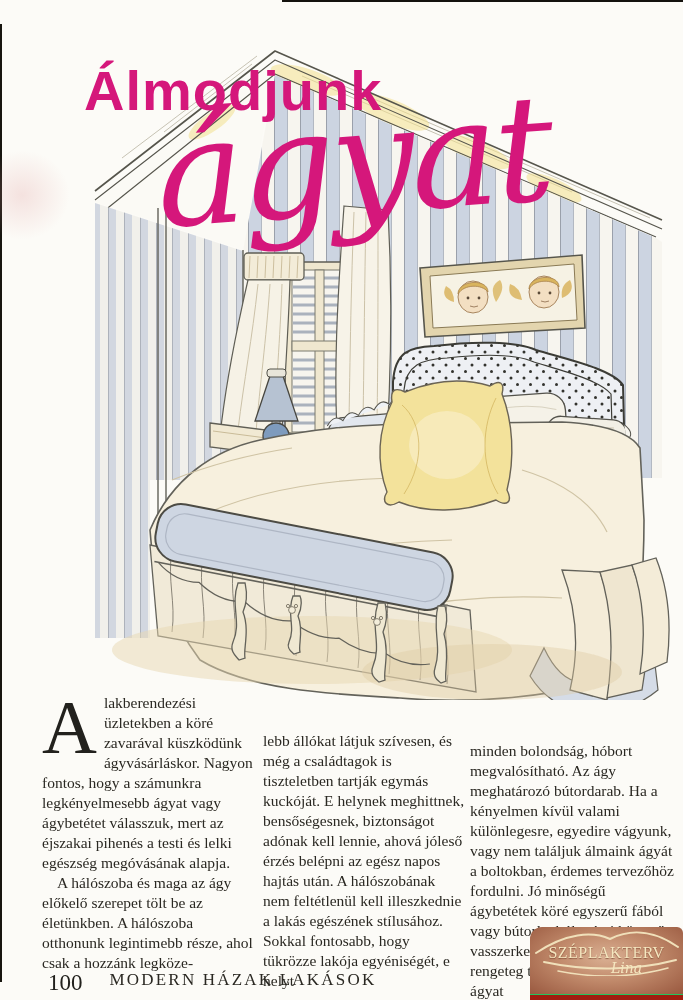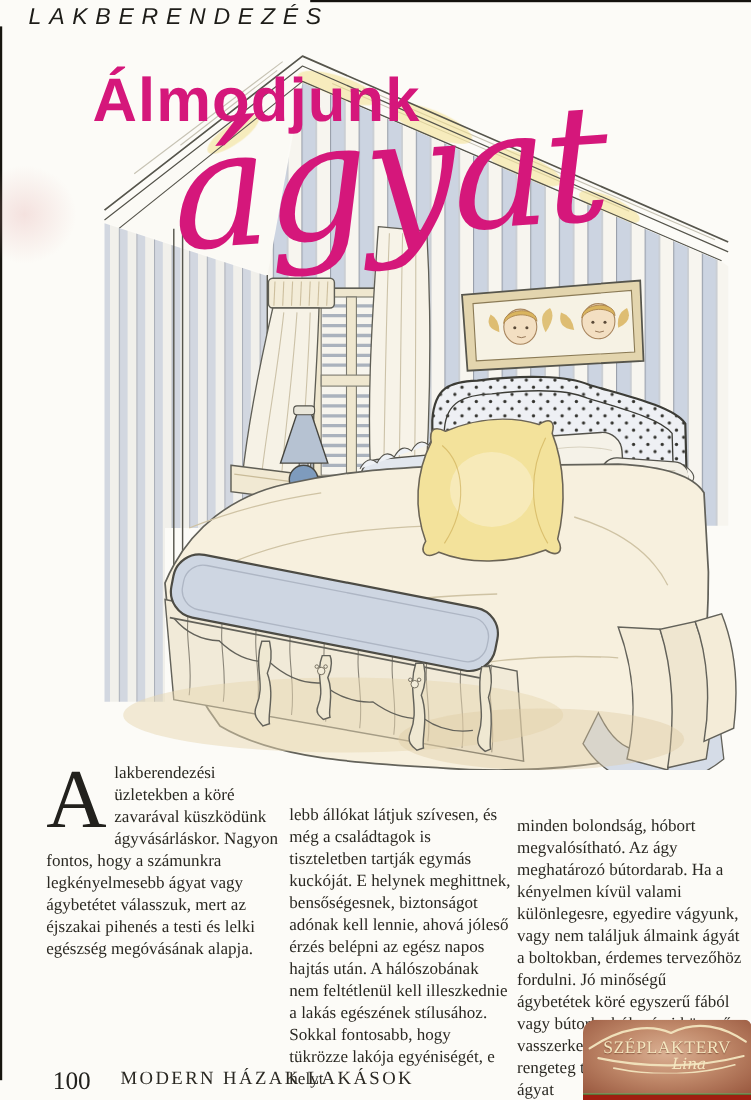--- a/index.html
+++ b/index.html
@@ -74,21 +74,20 @@
 </style>
 </head>
 <body>
 
 <div id="page">
 
   <div class="edge-left"></div>
   <div class="edge-top"></div>
   <div class="smudge"></div>
 
-  <div class="kicker">LAKBERENDEZÉS</div>
 
   <div class="illus">
     <svg width="582" height="650" viewBox="0 0 582 650" xmlns="http://www.w3.org/2000/svg">
       <defs>
         <pattern id="stripesMain" width="26" height="26" patternUnits="userSpaceOnUse">
           <rect width="26" height="26" fill="#f7f5ef"></rect>
           <rect width="13" height="26" fill="#ccd4e1"></rect>
           <line x1="0.5" y1="0" x2="0.5" y2="26" stroke="#9aa0ab" stroke-width="1"></line>
           <line x1="13.5" y1="0" x2="13.5" y2="26" stroke="#b2b8c2" stroke-width="1"></line>
         </pattern>
@@ -321,20 +320,21 @@
     </svg>
   </div>
 
   <div class="title-main">Álmodjunk</div>
   <div class="title-script">ágyat</div>
 
   <div class="col" id="col1">
     <p>
       <span class="dropcap">A</span><span>lakberendezési üzletekben a köré zavarával küszködünk ágyvásárláskor. Nagyon fontos, hogy a számunkra legkényelmesebb ágyat vagy ágybetétet válasszuk, mert az éjszakai pihenés a testi és lelki egészség megóvásának alapja.</span>
     </p>
+    <p>A hálószoba és maga az ágy előkelő szerepet tölt be az életünkben. A hálószoba otthonunk legintimebb része, ahol csak a hozzánk legköze-</p>
   </div>
   <div class="col" id="col2">
     <p>lebb állókat látjuk szívesen, és még a családtagok is tiszteletben tartják egymás kuckóját. E helynek meghittnek, bensőségesnek, biztonságot adónak kell lennie, ahová jóleső érzés belépni az egész napos hajtás után. A hálószobának nem feltétlenül kell illeszkednie a lakás egészének stílusához. Sokkal fontosabb, hogy tükrözze lakója egyéniségét, e helyt</p>
   </div>
   <div class="col" id="col3">
     <p>minden bolondság, hóbort megvalósítható. Az ágy meghatározó bútordarab. Ha a kényelmen kívül valami különlegesre, egyedire vágyunk, vagy nem találjuk álmaink ágyát a boltokban, érdemes tervezőhöz fordulni. Jó minőségű ágybetétek köré egyszerű fából vagy bútorlapból, némi könnyű vasszerkezettel, kárpitozással és rengeteg textíliával bármilyen ágyat</p>
   </div>
 
   <div class="footer">
     <span class="page-num">100</span>

